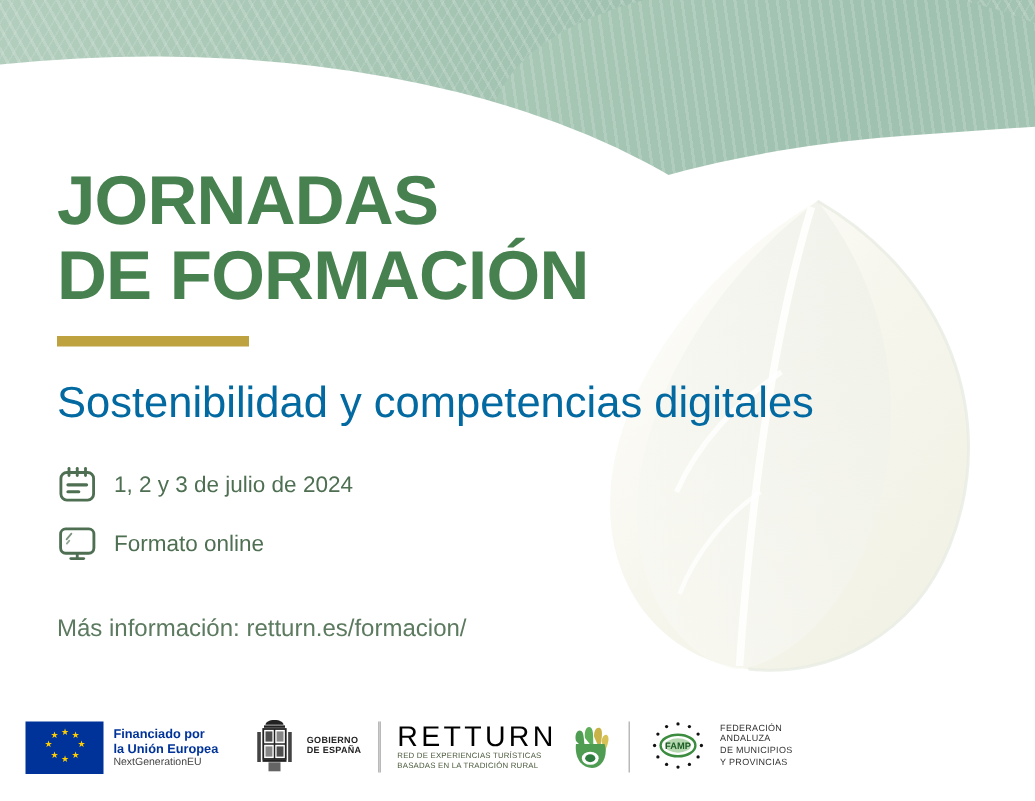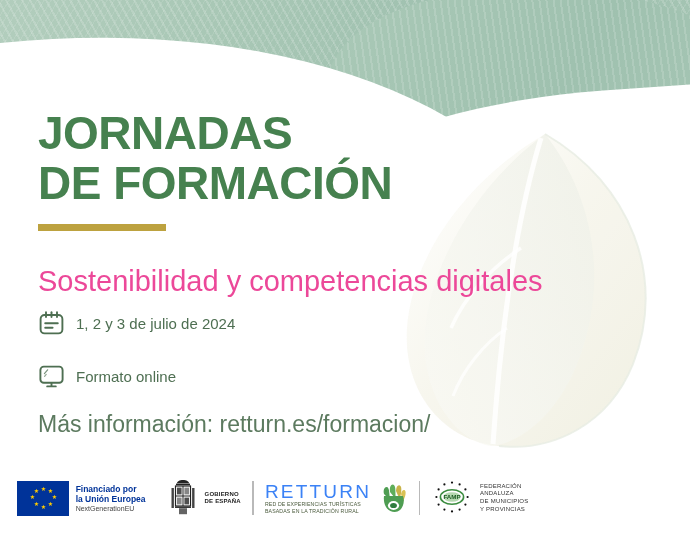--- a/index.html
+++ b/index.html
@@ -93,34 +93,34 @@
     color:#46814f;
     font-size:46px;line-height:50px;
     font-weight:bold;letter-spacing:-.5px;
     white-space:pre-line;
   }
   .gold-rule{
     position:absolute;left:38px;top:224px;
     width:128px;height:7px;background:#bda23f;
   }
   .subtitle{
-    position:absolute;left:38px;top:264px;
-    color:#ec4899;
+    position:absolute;left:38px;top:252px;
+    color:#0369a1;
     font-size:29px;line-height:34px;font-weight:normal;
   }
   .info-row{
     position:absolute;left:38px;
     display:flex;align-items:center;gap:11px;
     color:#4e6f52;font-size:15px;
   }
   .row-date{top:310px;}
-  .row-format{top:363px;}
+  .row-format{top:349px;}
   .more-info{
     position:absolute;left:38px;top:411px;
-    color:#5c7a5f;font-size:23px;
+    color:#5c7a5f;font-size:16px;
   }
 
   .icon{display:block;flex:0 0 auto;}
 
   
   .footer{
     position:absolute;left:0;top:462px;width:545px;height:72px;
     background:#ffffff;
     display:flex;align-items:center;justify-content:center;gap:0;
   }
@@ -133,21 +133,21 @@
   .eu-star{
     position:absolute;color:#FFCC00;font-size:6px;line-height:6px;
   }
   .eu-text{font-size:8.5px;line-height:10px;color:#003399;font-weight:bold;}
   .eu-sub{font-size:7px;color:#444;font-weight:normal;line-height:9px;}
 
   .gob-text{font-size:6px;line-height:7.5px;color:#222;font-weight:bold;letter-spacing:.2px;}
   .prtr-text{font-size:9px;line-height:11px;color:#1a1a1a;font-weight:bold;}
 
   .retturn-name{
-    font-size:19px;line-height:19px;color:#3b82f6;letter-spacing:2.2px;
+    font-size:19px;line-height:19px;color:#000000;letter-spacing:2.2px;
     font-family:"Liberation Sans", sans-serif;
   }
   .retturn-sub{font-size:5.2px;line-height:6.6px;color:#4a5a3c;letter-spacing:.15px;}
 
   .famp-text{font-size:6px;line-height:7.6px;color:#333;letter-spacing:.2px;}
 </style>
 </head>
 <body>
 
 <div class="poster">

